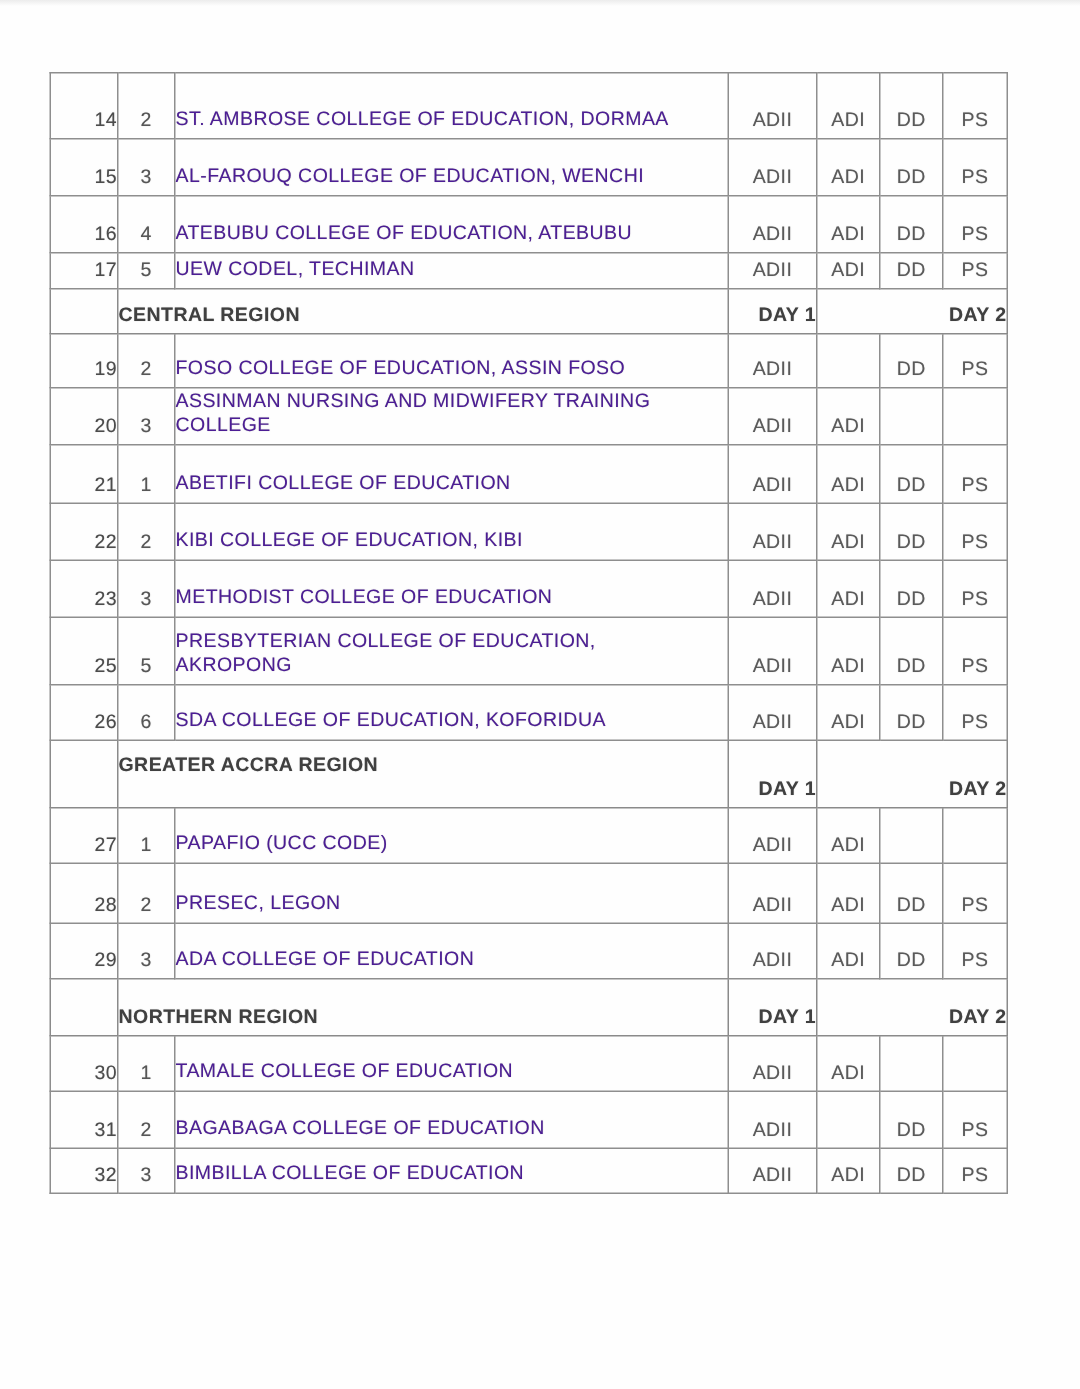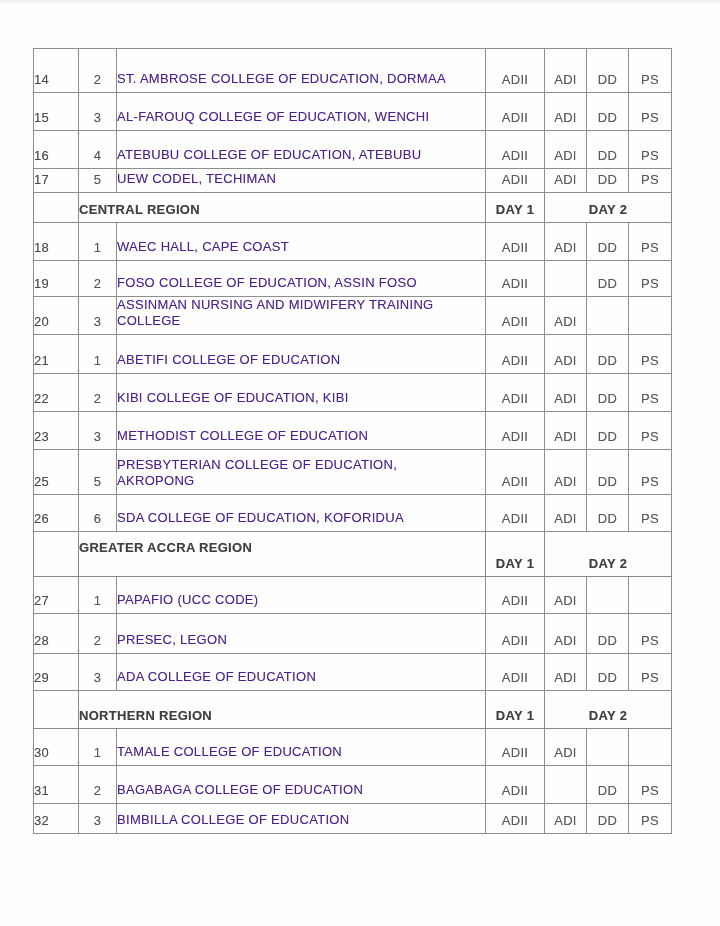--- a/index.html
+++ b/index.html
@@ -33,41 +33,41 @@
   }
   table.schedule td {
     border: 1px solid #8e8e8e;
     vertical-align: bottom;
     font-size: 13px;
     letter-spacing: 0.3px;
     padding: 0 0 5px 0;
     overflow: hidden;
     text-shadow: 0 0 0.6px rgba(110,110,110,0.55);
   }
-  td.seq  { text-align: left; padding-right: 10px; color: #4c4c4c; }
+  td.seq  { text-align: right; padding-right: 10px; color: #4c4c4c; }
   td.num  { text-align: center; color: #565656; }
   td.name {
     text-align: left;
     padding-left: 7px;
     padding-right: 4px;
     white-space: pre-line;
     line-height: 1.22;
     color: #4c1d95;
   }
   td.code { text-align: center; color: #5a5a5a; }
   td.region-name {
     font-weight: bold;
     font-size: 13.5px;
     padding-left: 8px;
     color: #404040;
     letter-spacing: 0.25px;
   }
   td.day {
     font-weight: bold;
-    text-align: center;
+    text-align: right;
     color: #404040;
     font-size: 13px;
   }
   tr.region-row td { border-color: #8a8a8a; }
   
   tr.tall td.region-name { vertical-align: middle; padding-bottom: 12px; }
 </style>
 </head>
 <body>
 
@@ -118,29 +118,20 @@
           <td class="code">ADI</td>
           <td class="code">DD</td>
           <td class="code">PS</td>
         </tr>
         <tr class="region-row" style="height: 30px;">
           <td class="seq"></td>
           <td class="region-name" colspan="2">CENTRAL REGION</td>
           <td class="day">DAY 1</td>
           <td class="day" colspan="3">DAY 2</td>
         </tr>
-        <tr style="height: 38px;">
-          <td class="seq">18</td>
-          <td class="num">1</td>
-          <td class="name">WAEC HALL, CAPE COAST</td>
-          <td class="code">ADII</td>
-          <td class="code">ADI</td>
-          <td class="code">DD</td>
-          <td class="code">PS</td>
-        </tr>
         <tr style="height: 36px;">
           <td class="seq">19</td>
           <td class="num">2</td>
           <td class="name">FOSO COLLEGE OF EDUCATION, ASSIN FOSO</td>
           <td class="code">ADII</td>
           <td class="code"></td>
           <td class="code">DD</td>
           <td class="code">PS</td>
         </tr>
         <tr style="height: 35px;">

